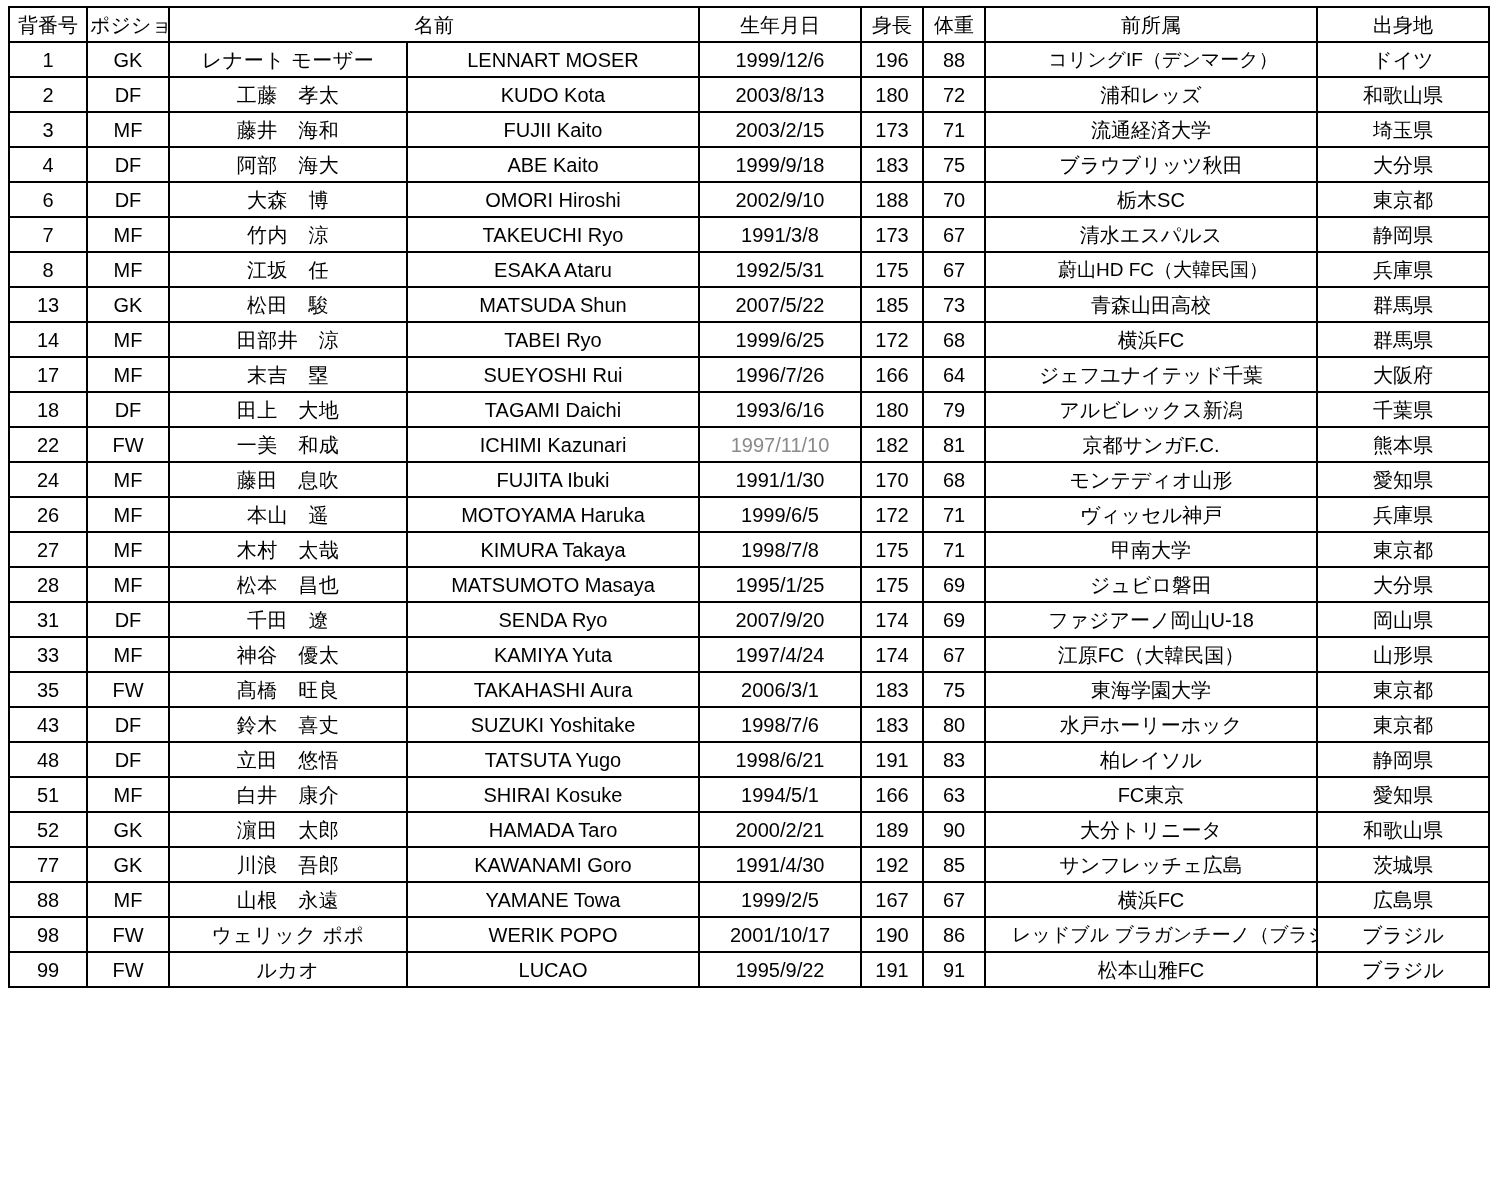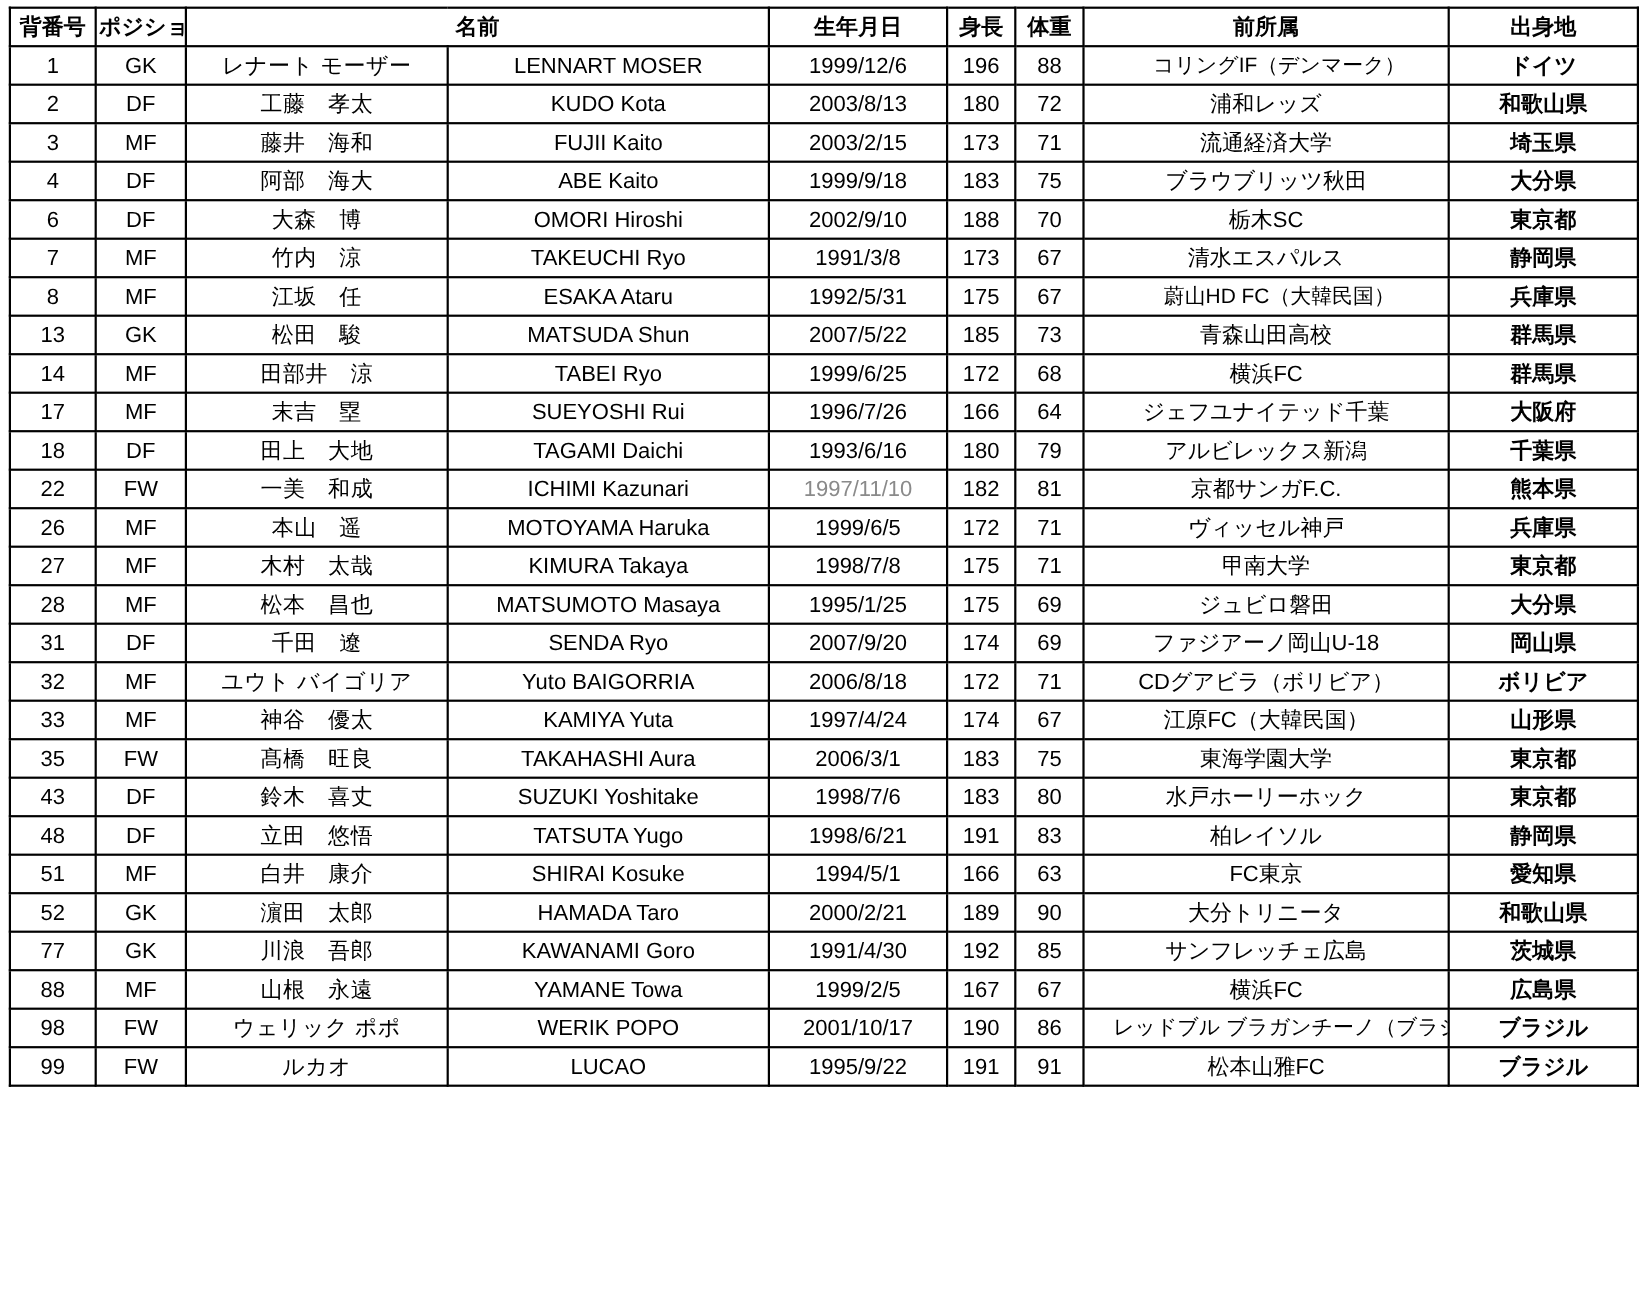--- a/index.html
+++ b/index.html
@@ -29,40 +29,40 @@
     text-align: center;
     vertical-align: middle;
     font-size: 20px;
     line-height: 1;
     height: 33px;
     padding: 0 2px;
     white-space: nowrap;
     overflow: hidden;
   }
   table.roster th {
-    font-weight: bold;
+    font-weight: normal;
     border-radius: 13px;
   }
   
   col.c-no      { width: 78px; }
   col.c-pos     { width: 82px; }
   col.c-jp      { width: 238px; }
   col.c-en      { width: 292px; }
   col.c-dob     { width: 162px; }
   col.c-ht      { width: 62px; }
   col.c-wt      { width: 62px; }
   col.c-club    { width: 332px; }
   col.c-origin  { width: 172px; }
 
   th.pos-head { font-size: 14px; }
   td.jp-name { font-size: 22px; letter-spacing: 0.5px; }
   td.en-name { font-size: 21px; }
   td.dob     { font-size: 20px; }
   td.club    { font-size: 21px; }
-  td.origin  { font-size: 21px; font-weight: bold; }
+  td.origin  { font-size: 21px; }
   th.head-big { font-size: 22px; }
   td.club.shrink2 { font-size: 19px; padding-left: 26px; }
   td.dob.grey     { color: #8a8a8a; margin-left: 48px; }
 </style>
 </head>
 <body>
 
 <div id="roster-wrap">
   <table class="roster">
     <colgroup>
@@ -216,20 +216,31 @@
           <td>FW</td>
           <td class="jp-name">一美　和成</td>
           <td class="en-name">ICHIMI Kazunari</td>
           <td class="dob grey">1997/11/10</td>
           <td>182</td>
           <td>81</td>
           <td class="club">京都サンガF.C.</td>
           <td class="origin">熊本県</td>
         </tr>
         <tr>
+          <td>24</td>
+          <td>MF</td>
+          <td class="jp-name">藤田　息吹</td>
+          <td class="en-name">FUJITA Ibuki</td>
+          <td class="dob">1991/1/30</td>
+          <td>170</td>
+          <td>68</td>
+          <td class="club">モンテディオ山形</td>
+          <td class="origin">愛知県</td>
+        </tr>
+        <tr>
           <td>26</td>
           <td>MF</td>
           <td class="jp-name">本山　遥</td>
           <td class="en-name">MOTOYAMA Haruka</td>
           <td class="dob">1999/6/5</td>
           <td>172</td>
           <td>71</td>
           <td class="club">ヴィッセル神戸</td>
           <td class="origin">兵庫県</td>
         </tr>
@@ -258,31 +269,20 @@
         <tr>
           <td>31</td>
           <td>DF</td>
           <td class="jp-name">千田　遼</td>
           <td class="en-name">SENDA Ryo</td>
           <td class="dob">2007/9/20</td>
           <td>174</td>
           <td>69</td>
           <td class="club">ファジアーノ岡山U-18</td>
           <td class="origin">岡山県</td>
-        </tr>
-        <tr>
-          <td>32</td>
-          <td>MF</td>
-          <td class="jp-name">ユウト バイゴリア</td>
-          <td class="en-name">Yuto BAIGORRIA</td>
-          <td class="dob">2006/8/18</td>
-          <td>172</td>
-          <td>71</td>
-          <td class="club">CDグアビラ（ボリビア）</td>
-          <td class="origin">ボリビア</td>
         </tr>
         <tr>
           <td>33</td>
           <td>MF</td>
           <td class="jp-name">神谷　優太</td>
           <td class="en-name">KAMIYA Yuta</td>
           <td class="dob">1997/4/24</td>
           <td>174</td>
           <td>67</td>
           <td class="club">江原FC（大韓民国）</td>

